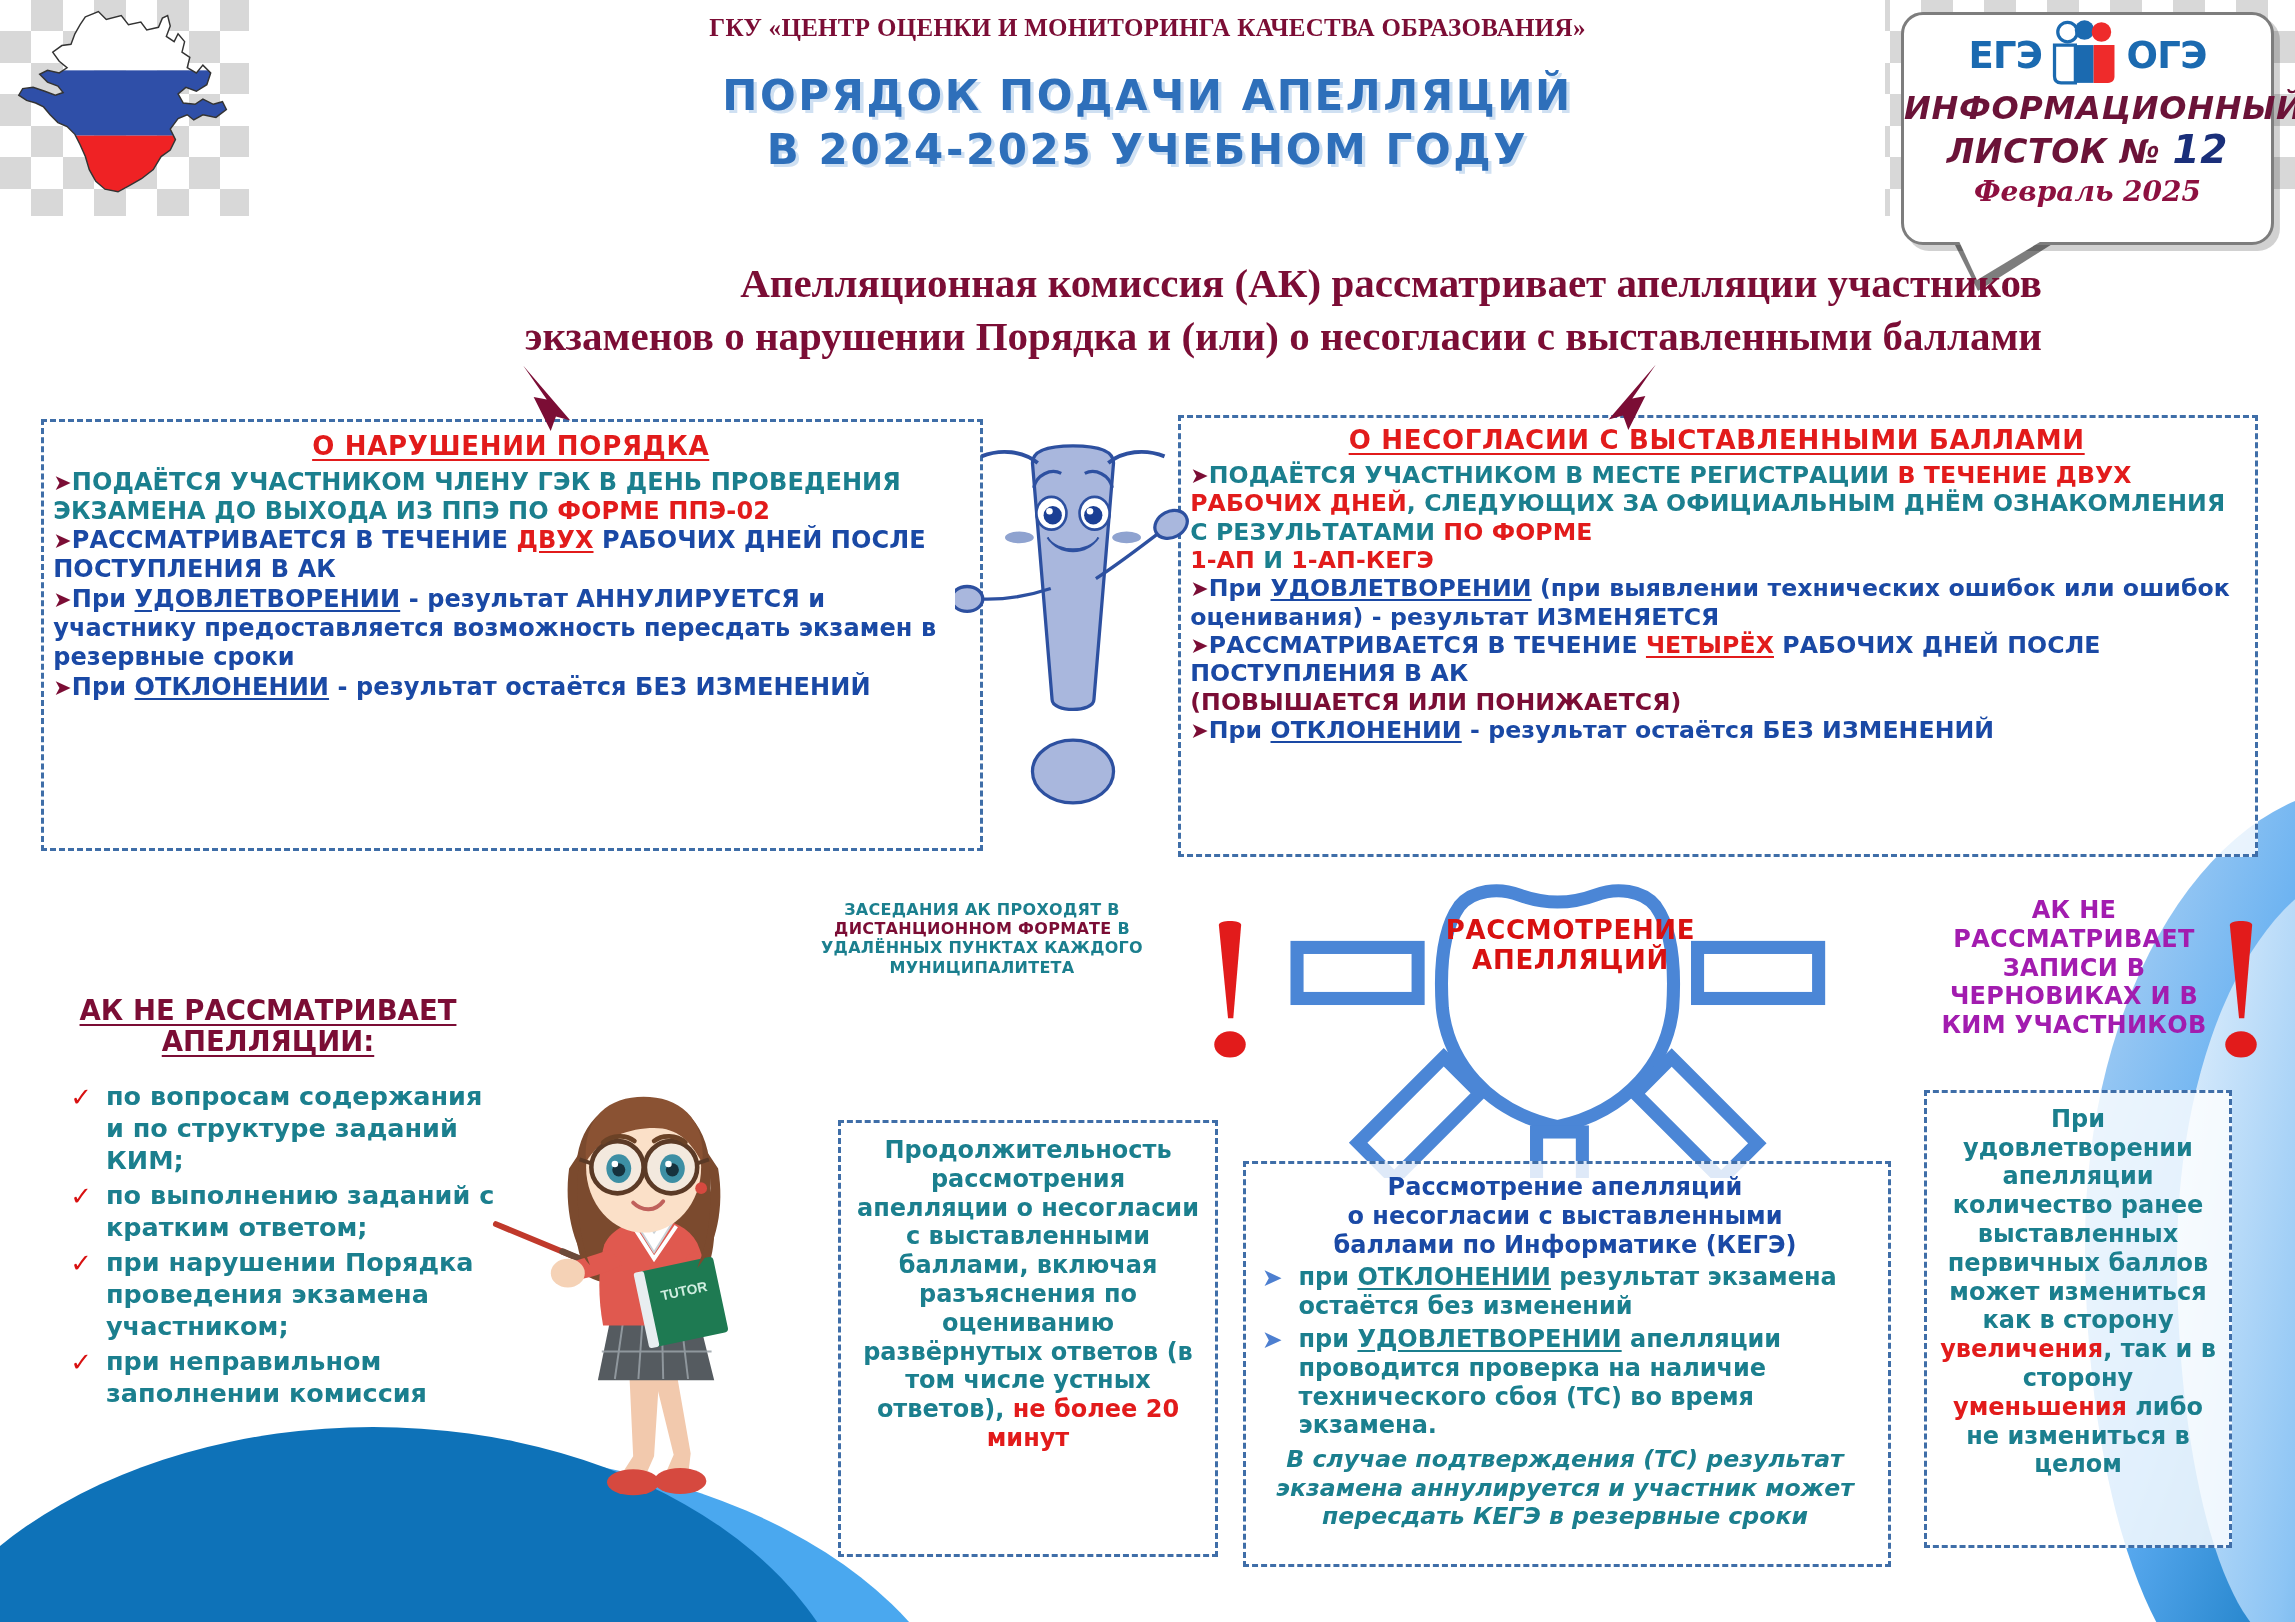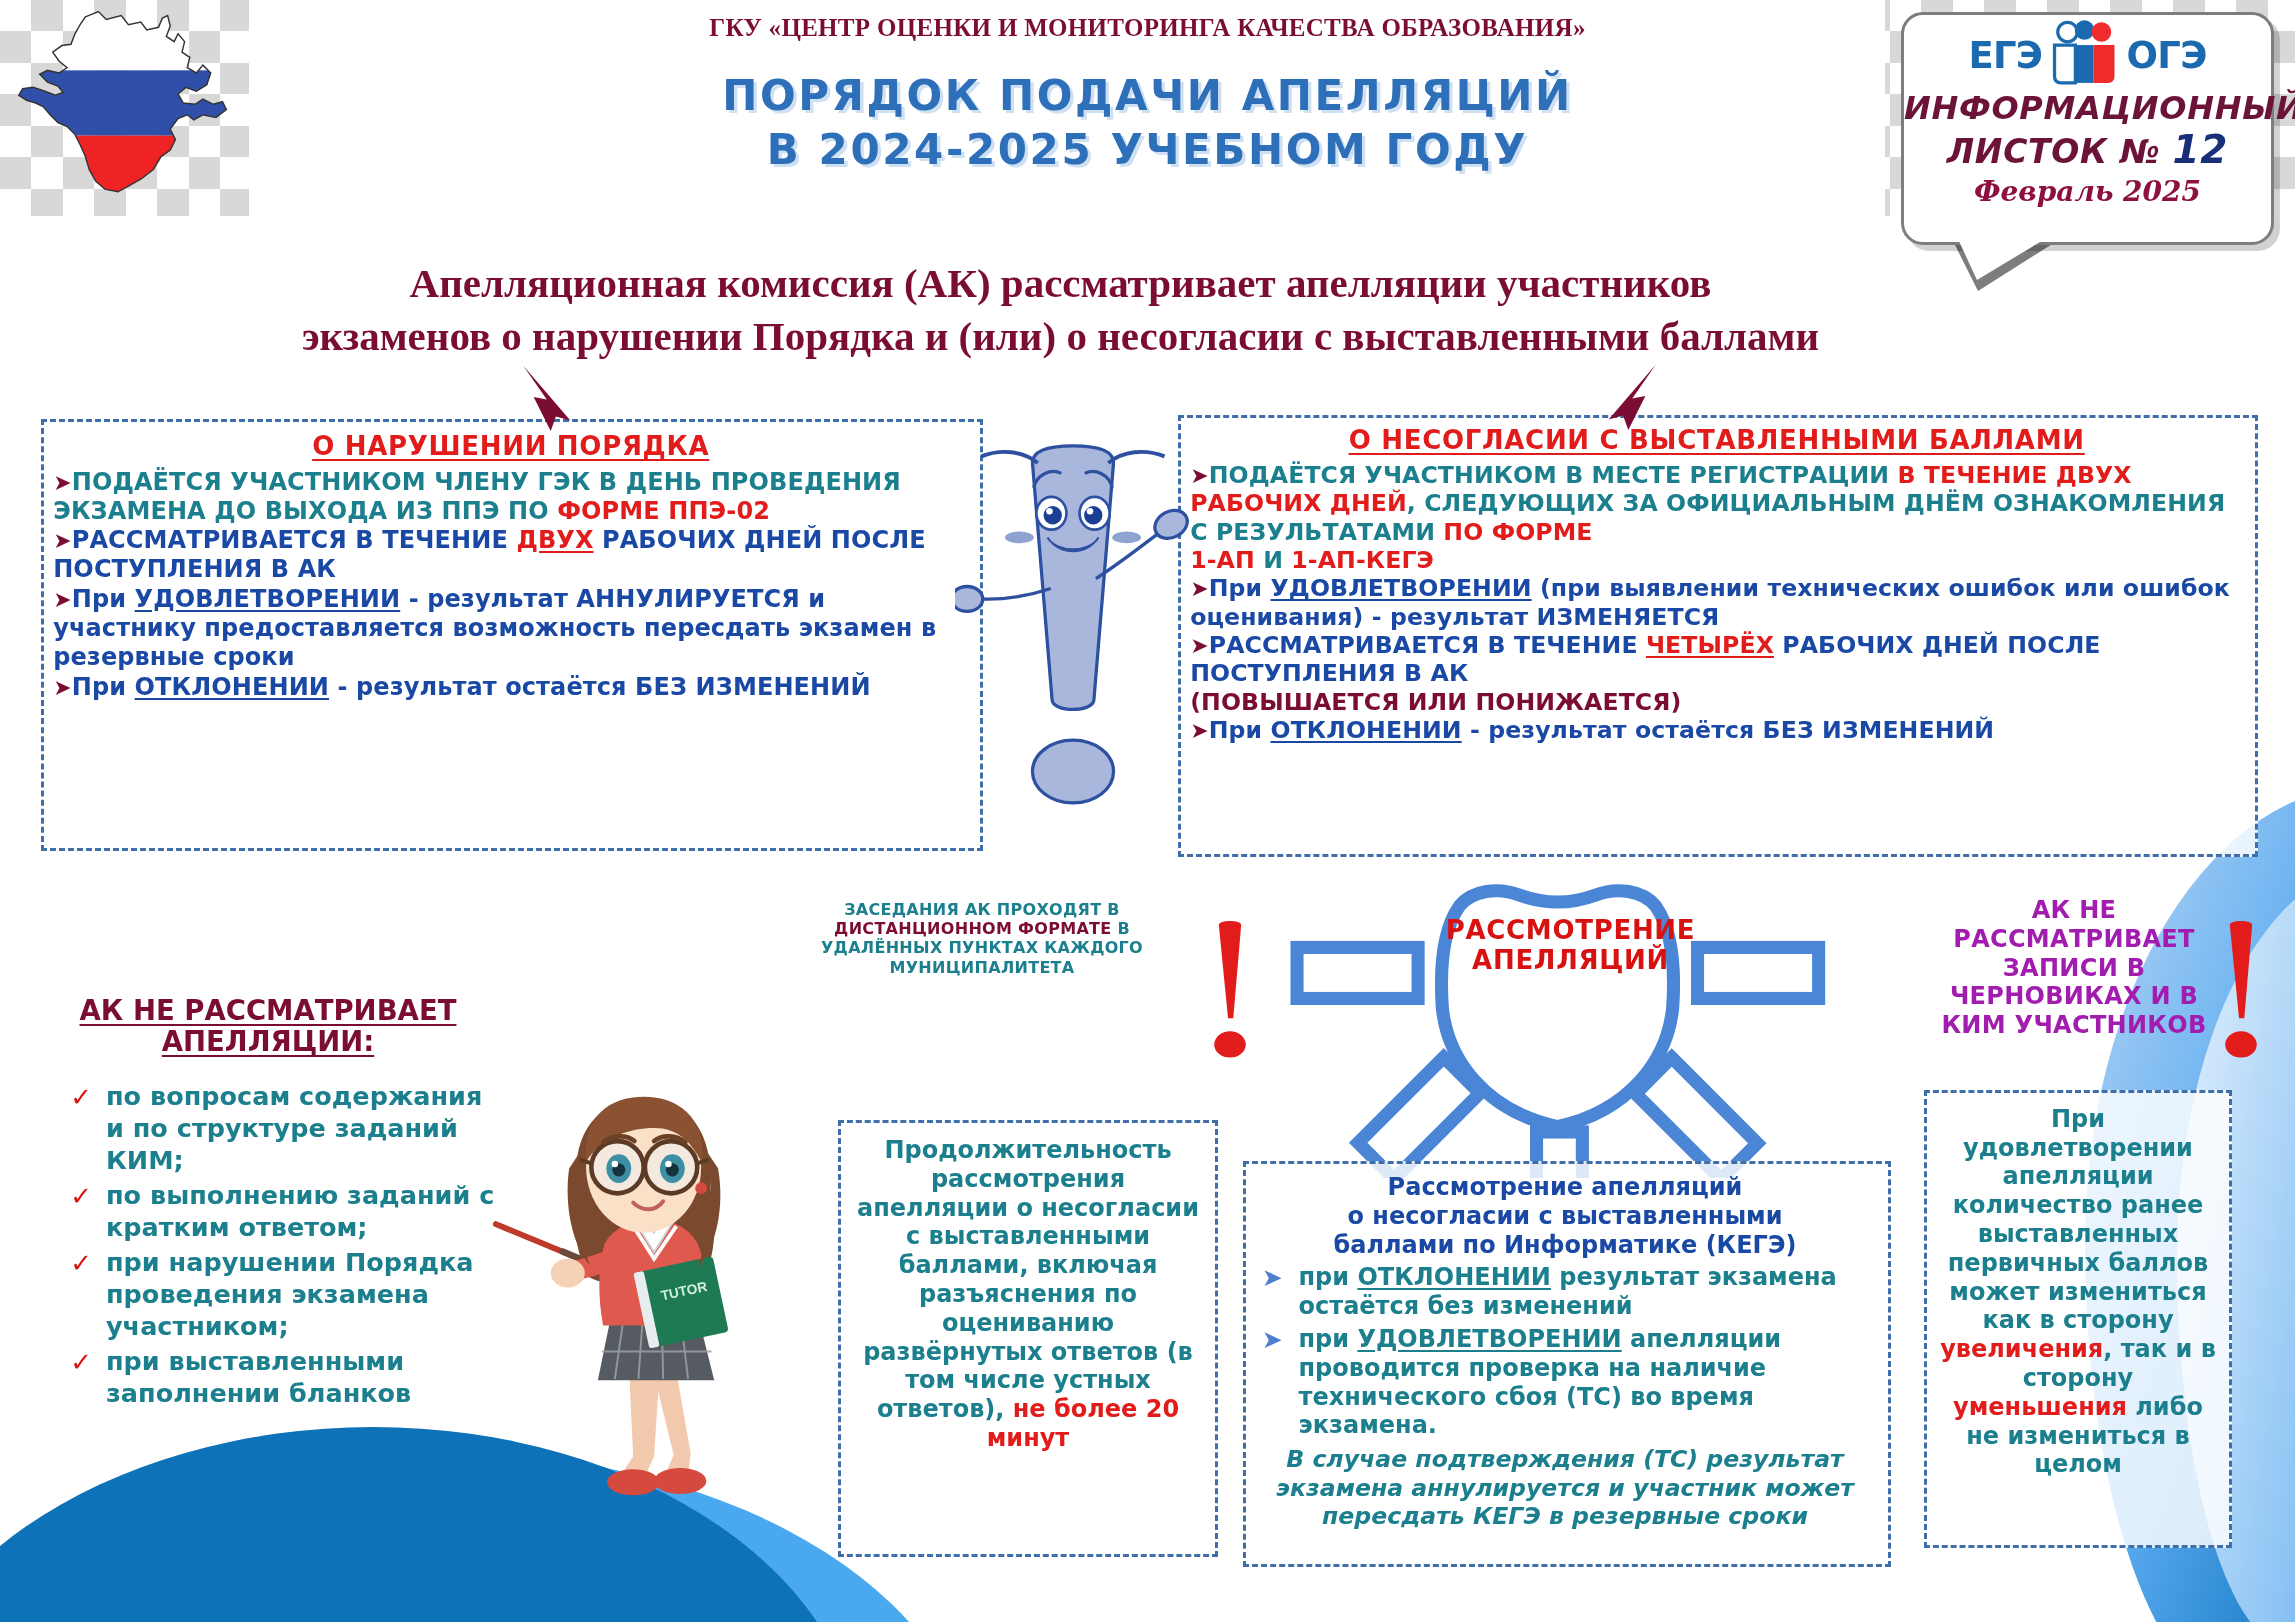--- a/index.html
+++ b/index.html
@@ -121,21 +121,21 @@
     margin-top: 2.6px;
   }
   .badge-l2 .num { color:#1a2f7a; font-size: 39px; }
   .badge-l3 {
     font-family: "DejaVu Serif", serif; font-weight: bold; font-style: italic;
     font-size: 28px; color: #8d1040; margin-top: 3.9px;
   }
 
   
   .subtitle {
-    left: 79px; top: 257px; width: 1963px; text-align: center;
+    left: 79px; top: 257px; width: 1963px; text-align: right;
     font-family: "Liberation Serif", serif; font-weight: bold;
     font-size: 41px; line-height: 1.3; color: #7b0d35;
   }
 
   
   .arrow { z-index: 6; }
 
   
   .dbox {
     border: 3.3px dashed #3f6ea8; background: rgba(255,255,255,.82);
@@ -428,21 +428,21 @@
 </div>
 
 <div class="layer ak-head">
   <div>АК НЕ РАССМАТРИВАЕТ</div>
   <div>АПЕЛЛЯЦИИ:</div>
 </div>
 <ul class="layer ak-list">
   <li><span class="ck">✓</span><span>по вопросам содержания и по структуре заданий КИМ;</span></li>
   <li><span class="ck">✓</span><span>по выполнению заданий с кратким ответом;</span></li>
   <li><span class="ck">✓</span><span>при нарушении Порядка проведения экзамена участником;</span></li>
-  <li><span class="ck">✓</span><span>при выставленными заполнении бланков</span></li>
+  <li><span class="ck">✓</span><span>при неправильном заполнении комиссия</span></li>
 </ul>
 
 <div class="layer mascot-teacher">
   <svg viewBox="0 0 560 630" width="366" height="412">
 
     <line x1="58" y1="205" x2="210" y2="268" stroke="#c0392b" stroke-width="9" stroke-linecap="round"></line>
     <line x1="160" y1="247" x2="210" y2="268" stroke="#6b4a3a" stroke-width="10" stroke-linecap="round"></line>
 
     <path d="M182,150 C172,60 220,14 282,12 C344,10 392,56 386,150 C398,210 392,256 376,286
              C352,300 320,300 300,292 C270,304 228,300 200,286 C180,250 174,200 182,150 Z" fill="#7b4a2e"></path>

